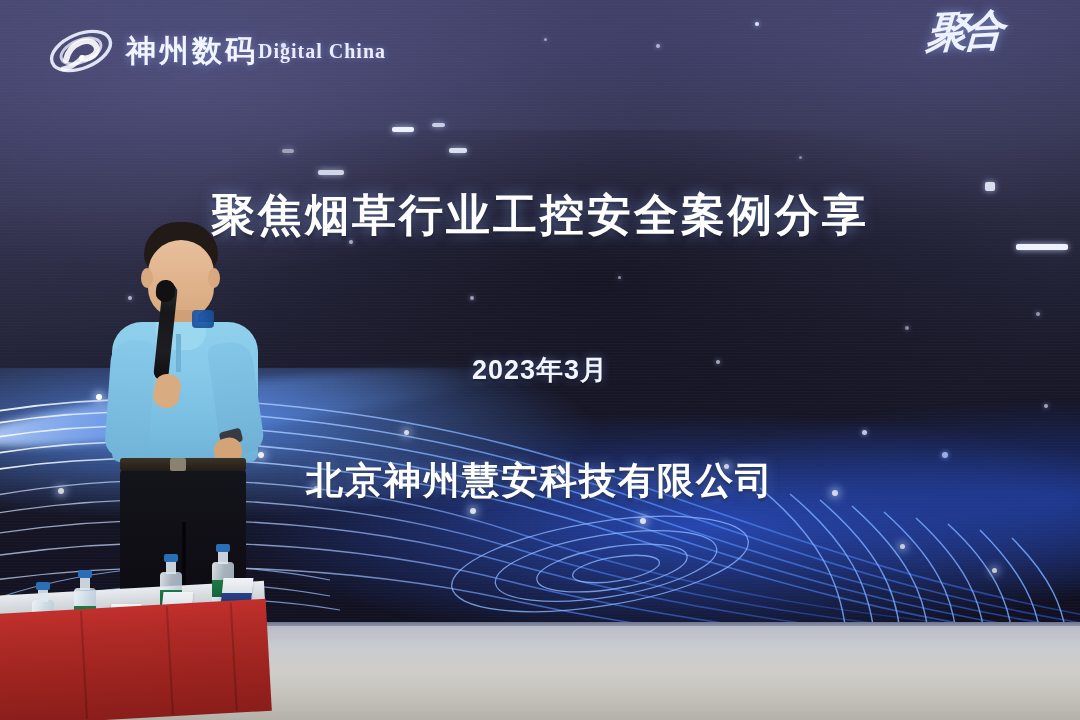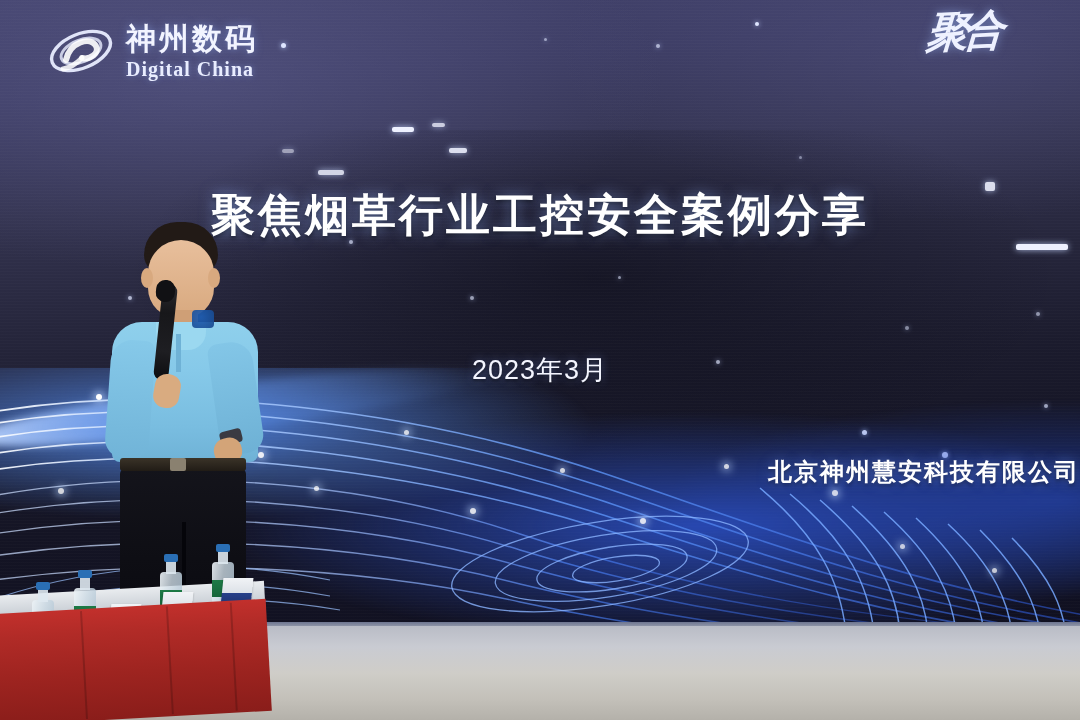--- a/index.html
+++ b/index.html
@@ -53,33 +53,33 @@
 
   
   .slide-title{
     position:absolute; left:0; top:186px; width:1080px; text-align:center;
     font-size:44px; font-weight:bold; letter-spacing:3px; color:#ffffff;
     text-shadow:0 0 14px rgba(150,180,255,.55), 0 2px 4px rgba(0,0,0,.7);
     font-family:Liberation Serif, serif;
   }
   .slide-date{
     position:absolute; left:0; top:352px; width:1080px; text-align:center;
-    font-size:27px; font-weight:normal; color:#f4f6ff; letter-spacing:1px;
+    font-size:27px; font-weight:bold; color:#f4f6ff; letter-spacing:1px;
     text-shadow:0 0 10px rgba(140,170,255,.45), 0 2px 3px rgba(0,0,0,.6);
   }
   .slide-company{
-    position:absolute; left:0; top:456px; width:1080px; text-align:right;
-    font-size:24px; font-weight:bold; color:#ffffff; letter-spacing:2px;
+    position:absolute; left:0; top:456px; width:1080px; text-align:center;
+    font-size:37px; font-weight:bold; color:#ffffff; letter-spacing:2px;
     text-shadow:0 0 12px rgba(120,160,255,.5), 0 2px 4px rgba(0,0,0,.55);
   }
 
   
   .brand{ position:absolute; left:46px; top:20px; display:flex; align-items:center; gap:10px; }
   .brand-mark{ width:70px; height:62px; }
-  .brand-text{ display:flex; flex-direction:column; line-height:1; }
+  .brand-text{ display:flex; line-height:1; }
   .brand-cn{ font-size:30px; font-weight:bold; color:#f2f4ff; letter-spacing:3px;
              text-shadow:0 0 8px rgba(150,180,255,.5); }
   .brand-en{ font-size:20px; font-weight:bold; color:#e9edff; letter-spacing:1px; margin-top:5px;
              font-family:"Liberation Serif",serif; text-shadow:0 0 6px rgba(150,180,255,.45); }
 
   
   .slogan{ position:absolute; right:24px; top:18px; width:250px; text-align:right; }
   .slogan-cal{
     font-size:42px; font-weight:bold; color:#eef1ff; line-height:.84;
     font-family:"Liberation Serif","DejaVu Serif",serif;

